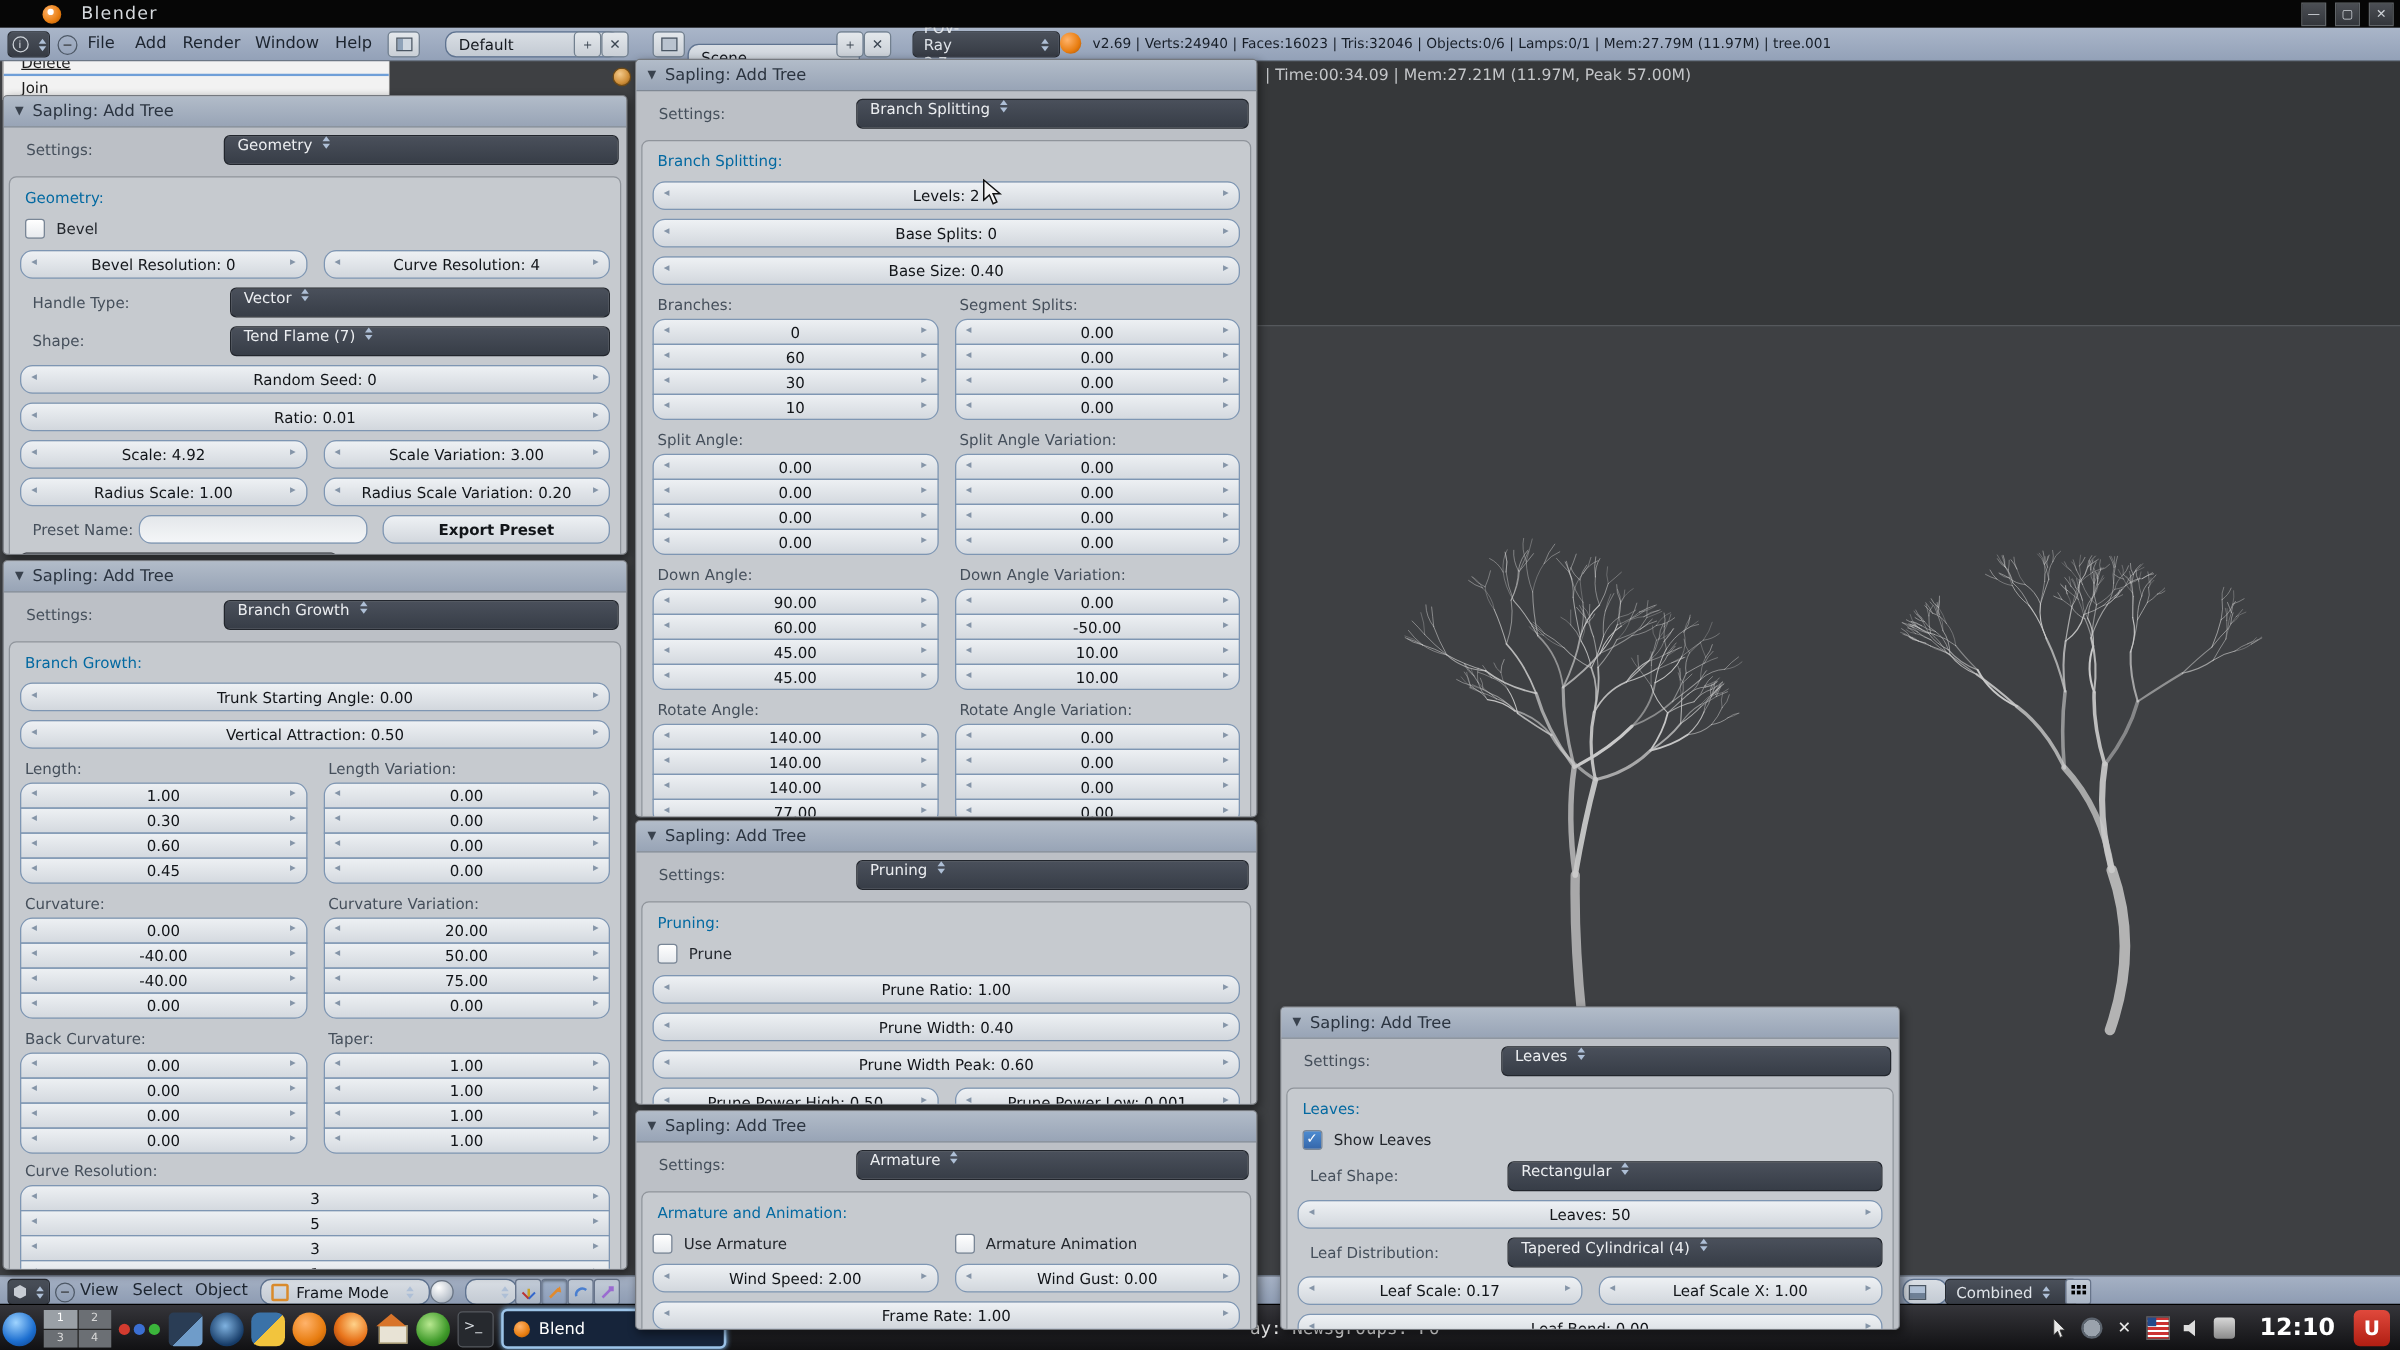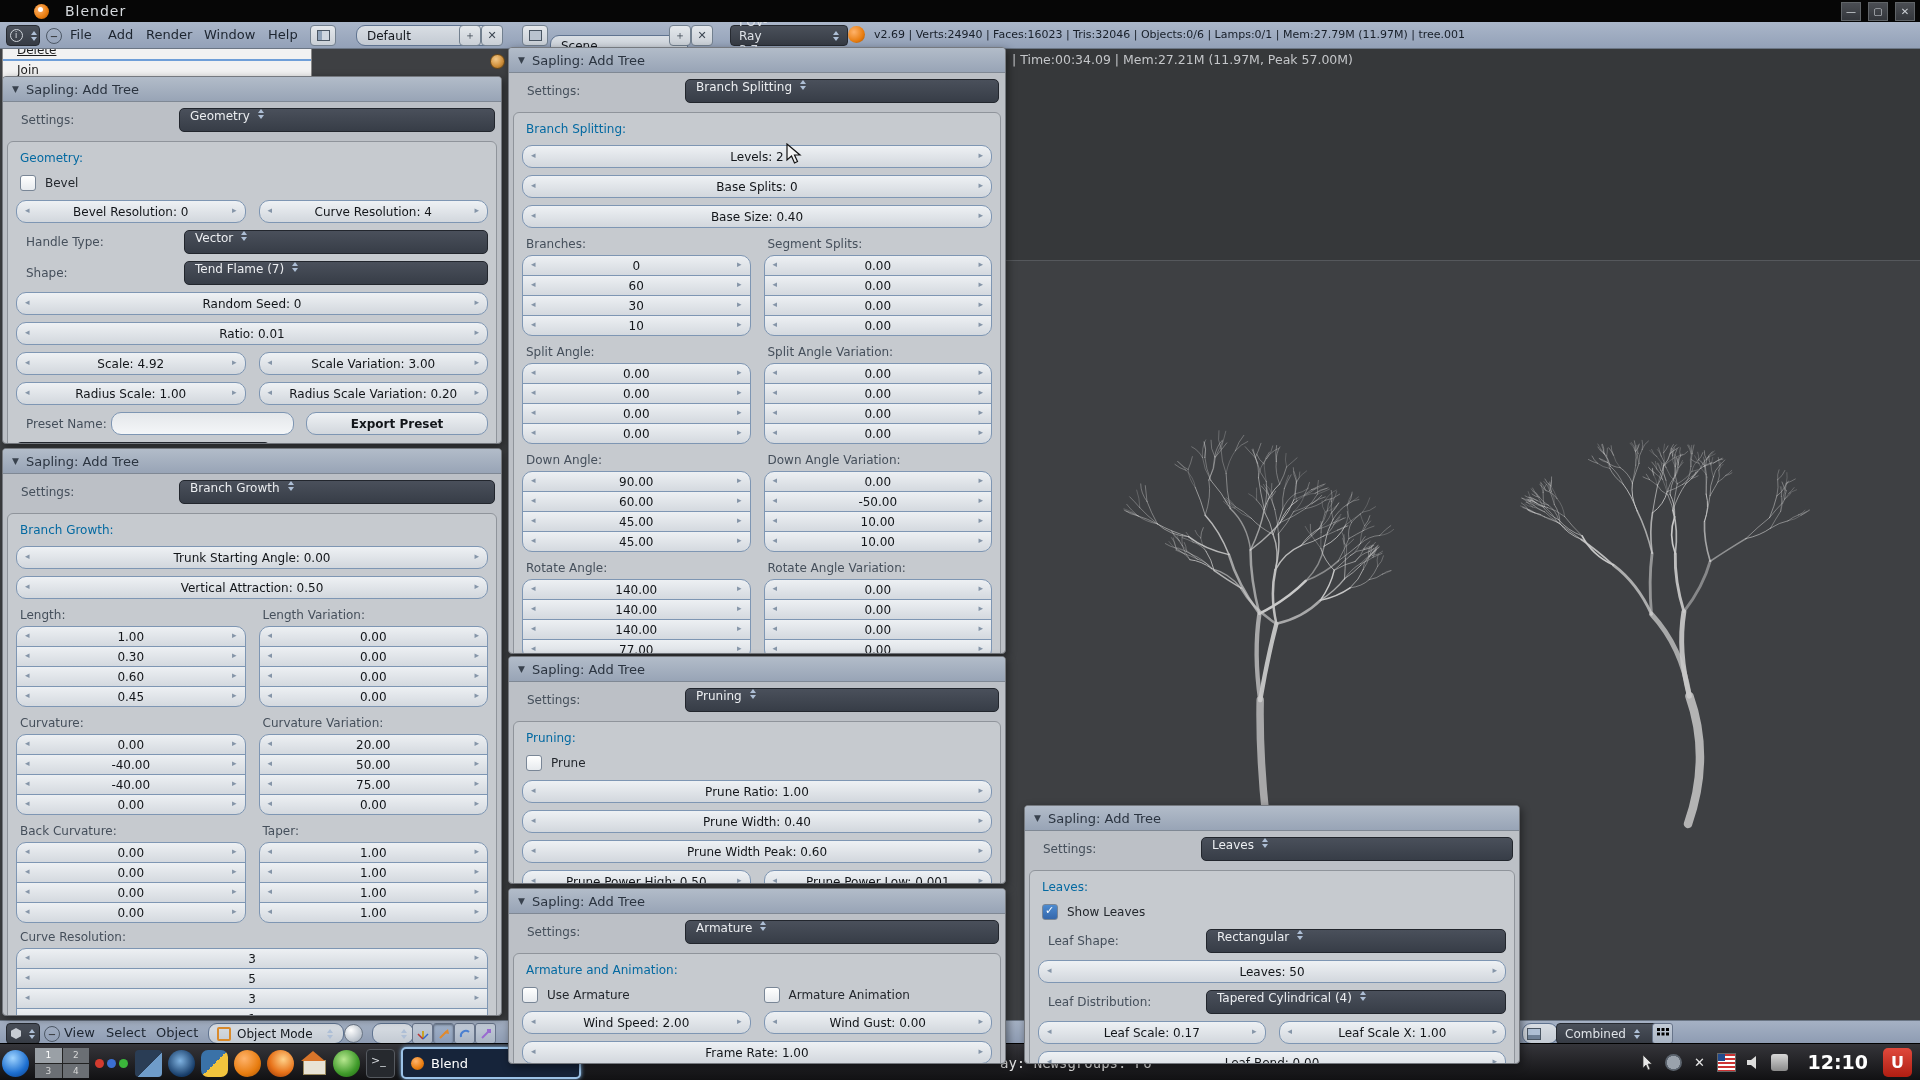--- a/index.html
+++ b/index.html
@@ -1443,21 +1443,21 @@
           <i class="up"></i>
           <i class="dn"></i>
         </span>
     </div>
     <div class="circbtn" style="left:44px;top:5px;">−</div>
     <div class="vh-item" style="left:64px;">View</div>
     <div class="vh-item" style="left:106px;">Select</div>
     <div class="vh-item" style="left:156px;">Object</div>
     <div class="modefield" style="left:208px;width:118px;">
       <span class="cubeicon"></span>
-      <span>Object Mode</span>
+      <span>Frame Mode</span>
       <span class="updn">
           <i class="up"></i>
           <i class="dn"></i>
         </span>
     </div>
     <div class="ball" style="left:344px;"></div>
     <div class="modefield" style="left:372px;width:30px;padding:0 5px;">
       <span style="width:9px;height:9px;border-radius:50%;background:radial-gradient(circle at 35% 30%,#fff,#7d8render99);"></span>
       <span class="updn">
           <i class="up"></i>

